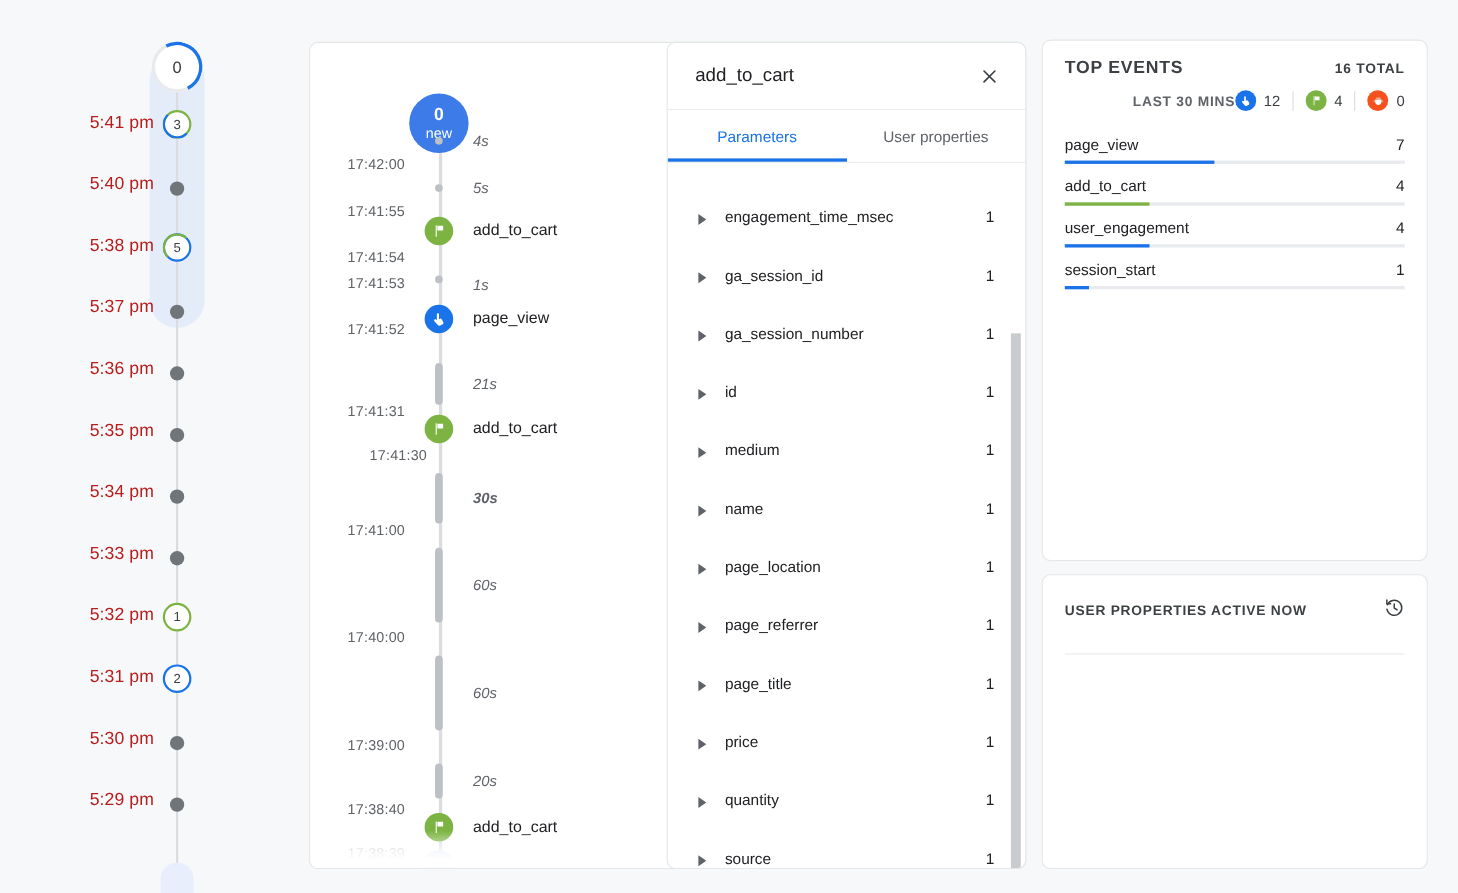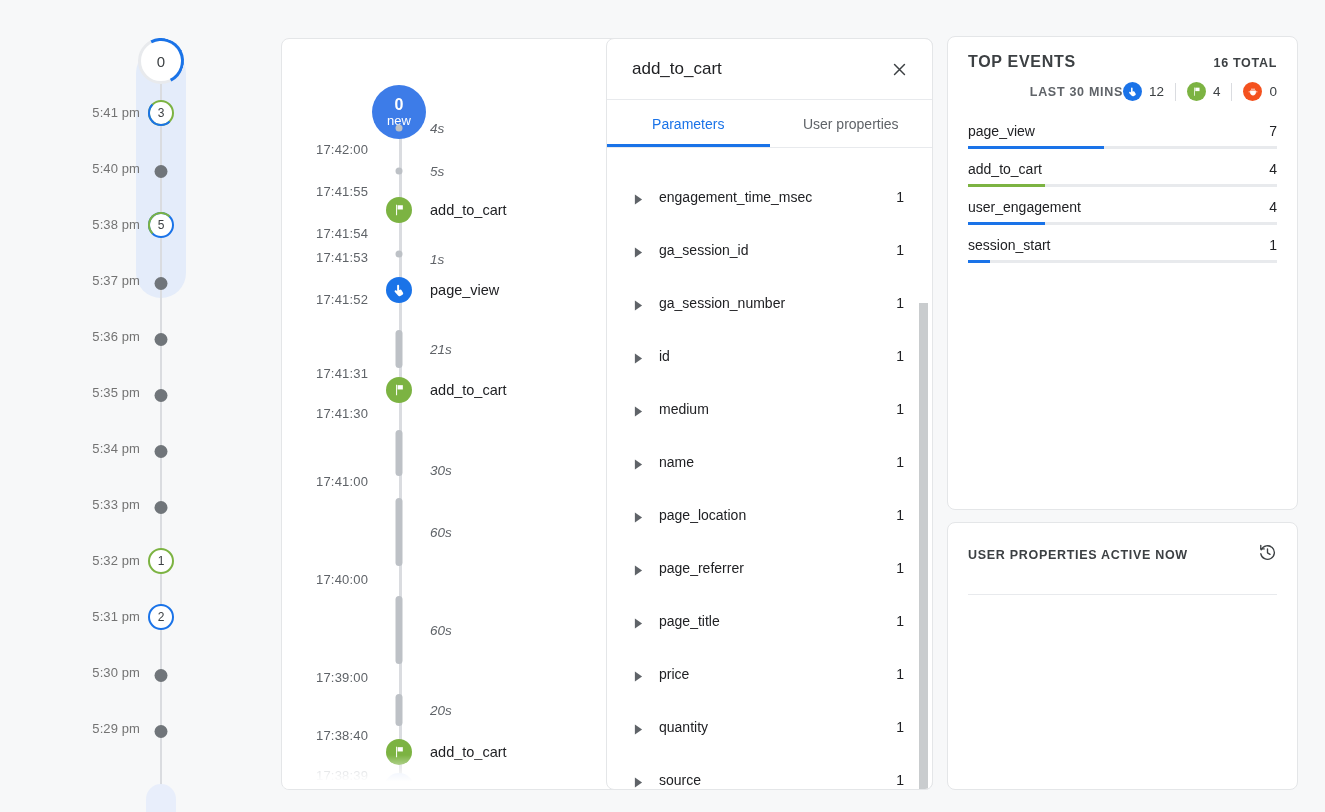--- a/index.html
+++ b/index.html
@@ -16,21 +16,21 @@
   .rail-highlight {
     position: absolute; left: 136px; top: 48px; width: 50px; height: 250px;
     background: #e4ecfa; border-radius: 25px;
   }
   .rail-line {
     position: absolute; left: 160px; top: 80px; width: 2px; height: 712px;
     background: #dadce0;
   }
   .rail-row { position: absolute; left: 0; width: 250px; height: 28px; display: flex; align-items: center; }
   .rail-time {
-    position: absolute; right: 110px; font-size: 13px; color: #737373;
+    position: absolute; right: 110px; font-size: 16px; color: #b91c1c;
     white-space: nowrap; letter-spacing: .1px;
   }
   .rail-node { position: absolute; left: 161px; transform: translate(-50%, 0); }
   .dot-plain {
     width: 13px; height: 13px; border-radius: 50%; background: #70757a;
   }
   .dot-ring {
     width: 26px; height: 26px; border-radius: 50%; background: #fff;
     display: flex; align-items: center; justify-content: center;
     font-size: 12px; color: #3c4043; box-sizing: border-box;
@@ -356,33 +356,33 @@
               </svg>
             </div>
             <div class="ev-label" style="top: 251px;">page_view</div>
           </div>
           <div class="ev-row">
             <div class="ev-time" style="top: 327px;">17:41:31</div>
             <div class="gap-bar" style="top: 291px; height: 38px;"></div>
             <div class="gap-text" style="top: 310px;">21s</div>
           </div>
           <div class="ev-row">
-            <div class="ev-time" style="top: 367px;">17:41:30</div>
+            <div class="ev-time" style="top: 367px; margin-left: 20px;">17:41:30</div>
             <div class="ev-icon ic-green" style="top: 351px;">
               <svg width="14" height="14" viewBox="0 0 24 24" fill="#fff">
                 <path d="M7 3h1.7v18H7z"></path>
                 <path d="M9.6 3.7h9v7.4h-9z"></path>
               </svg>
             </div>
             <div class="ev-label" style="top: 351px;">add_to_cart</div>
           </div>
           <div class="ev-row">
             <div class="ev-time" style="top: 435px;">17:41:00</div>
             <div class="gap-bar" style="top: 391px; height: 46px;"></div>
-            <div class="gap-text" style="top: 431px;">30s</div>
+            <div class="gap-text" style="top: 414px; font-weight: bold;">30s</div>
           </div>
           <div class="ev-row">
             <div class="ev-time" style="top: 533px;">17:40:00</div>
             <div class="gap-bar" style="top: 459px; height: 68px;"></div>
             <div class="gap-text" style="top: 493px;">60s</div>
           </div>
           <div class="ev-row">
             <div class="ev-time" style="top: 631px;">17:39:00</div>
             <div class="gap-bar" style="top: 557px; height: 68px;"></div>
             <div class="gap-text" style="top: 591px;">60s</div>

